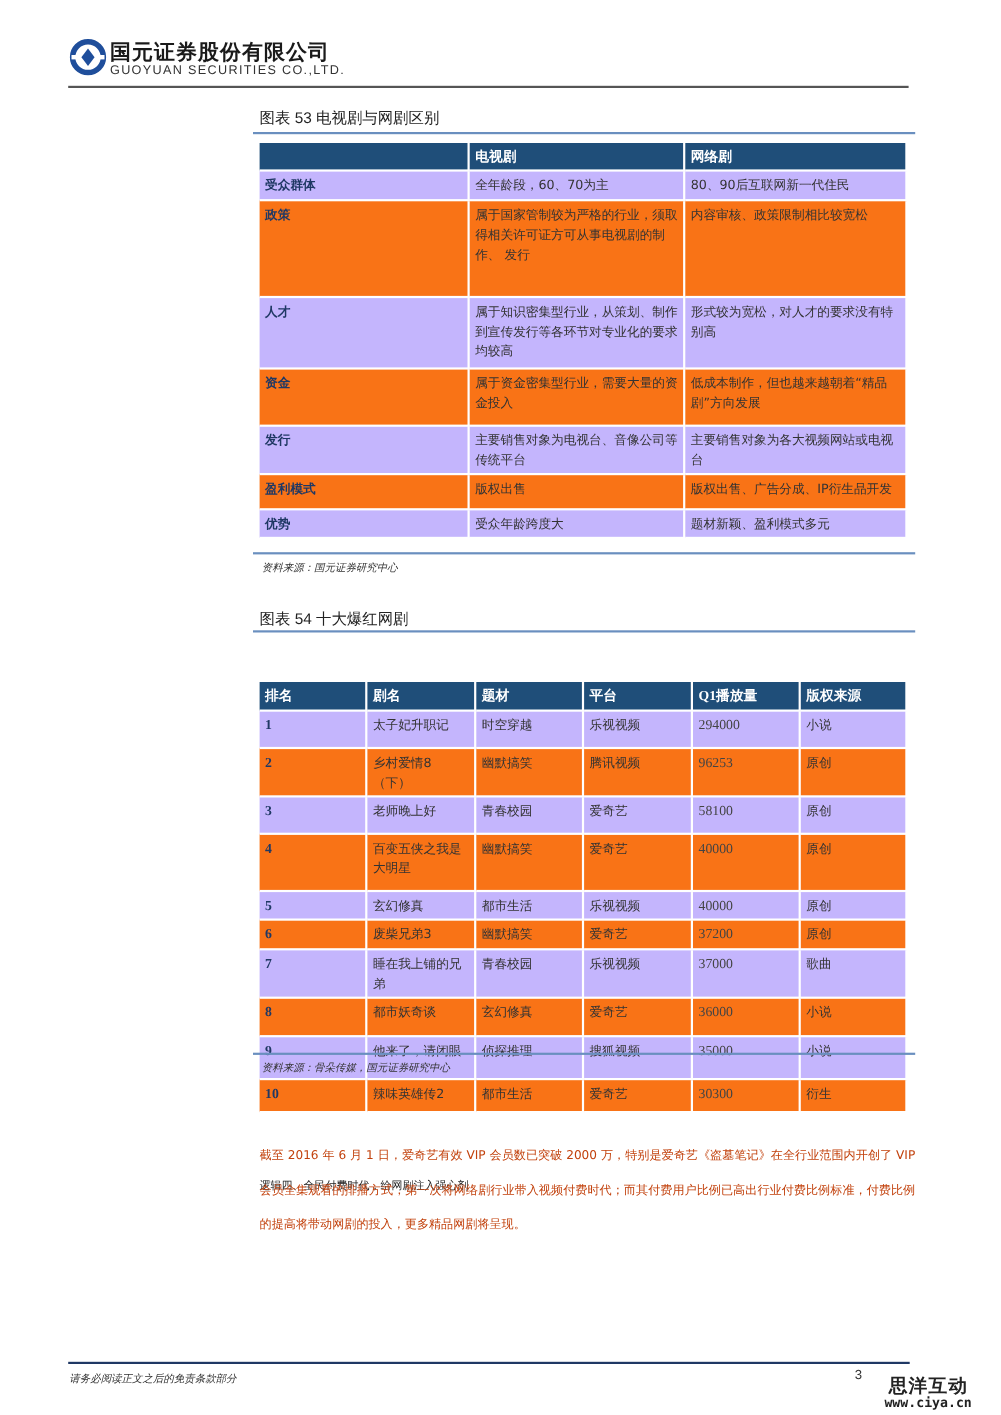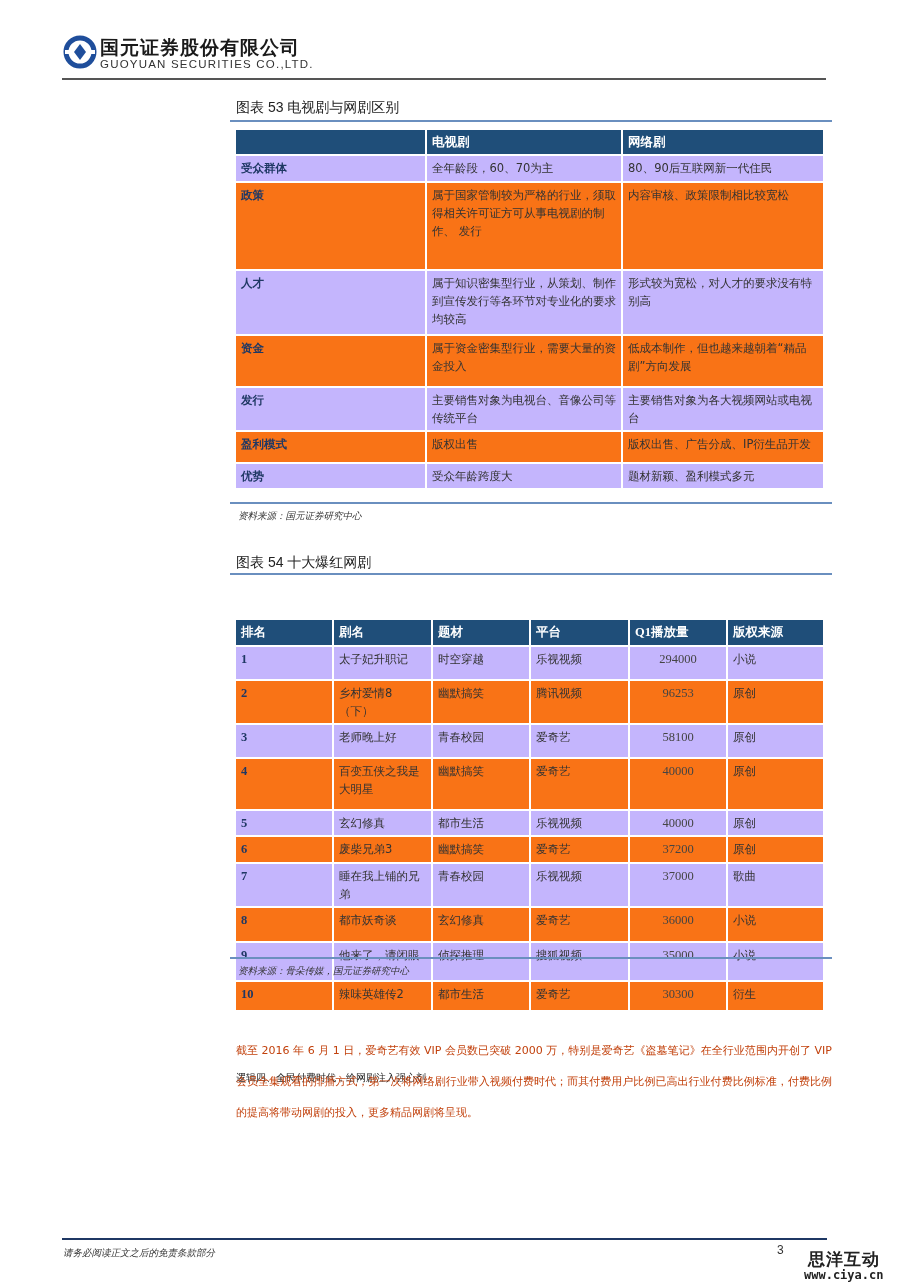--- a/index.html
+++ b/index.html
@@ -16,21 +16,21 @@
   .src-rule{height:2px;background:#6a8fbf;}
   .source{font-size:9.5px;font-style:italic;color:#333;font-family:"Liberation Serif",serif;}
   
   table{border-collapse:collapse;table-layout:fixed;position:absolute;}
   th,td{padding:3px 5px;vertical-align:top;font-size:12px;line-height:18px;border-right:2px solid #fff;border-bottom:2px solid #fff;}
   th{background:#1f4e79;color:#fff;text-align:left;font-weight:bold;font-family:"Liberation Serif",serif;font-size:12.5px;}
   tr.odd td{background:#c4b5fd;}
   tr.even td{background:#f97316;}
   td{color:#333;font-family:"DejaVu Sans",sans-serif;font-size:11.5px;}
   td.lbl{font-weight:bold;color:#1f3864;}
-  td.num{font-family:"Liberation Serif",serif;font-size:12.5px;color:#444;text-align:center;}
+  td.num{font-family:"Liberation Serif",serif;font-size:12.5px;color:#444;}
   td.rank{font-family:"Liberation Serif",serif;font-weight:bold;color:#1f3864;font-size:12.5px;}
   
   .section-h{left:236px;top:1043px;font-size:10px;color:#222;margin-top:28px;}
   .para{left:236px;top:1035px;width:596px;font-size:11px;line-height:31px;color:#c2410c;text-align:justify;}
   
   .foot-rule{left:62px;top:1238px;width:765px;height:2px;background:#1f3864;}
   .foot-txt{left:63px;top:1247px;font-size:9.5px;font-style:italic;color:#333;font-family:"Liberation Serif",serif;}
   .page-no{left:777px;top:1243px;font-size:12px;color:#333;font-family:"Liberation Sans",sans-serif;}
   .wm1{left:808px;top:1248px;font-size:17px;font-weight:bold;color:#222;letter-spacing:1px;}
   .wm2{left:804px;top:1268px;font-size:12px;font-weight:bold;color:#222;font-family:"DejaVu Sans Mono",monospace;text-align:center;}

